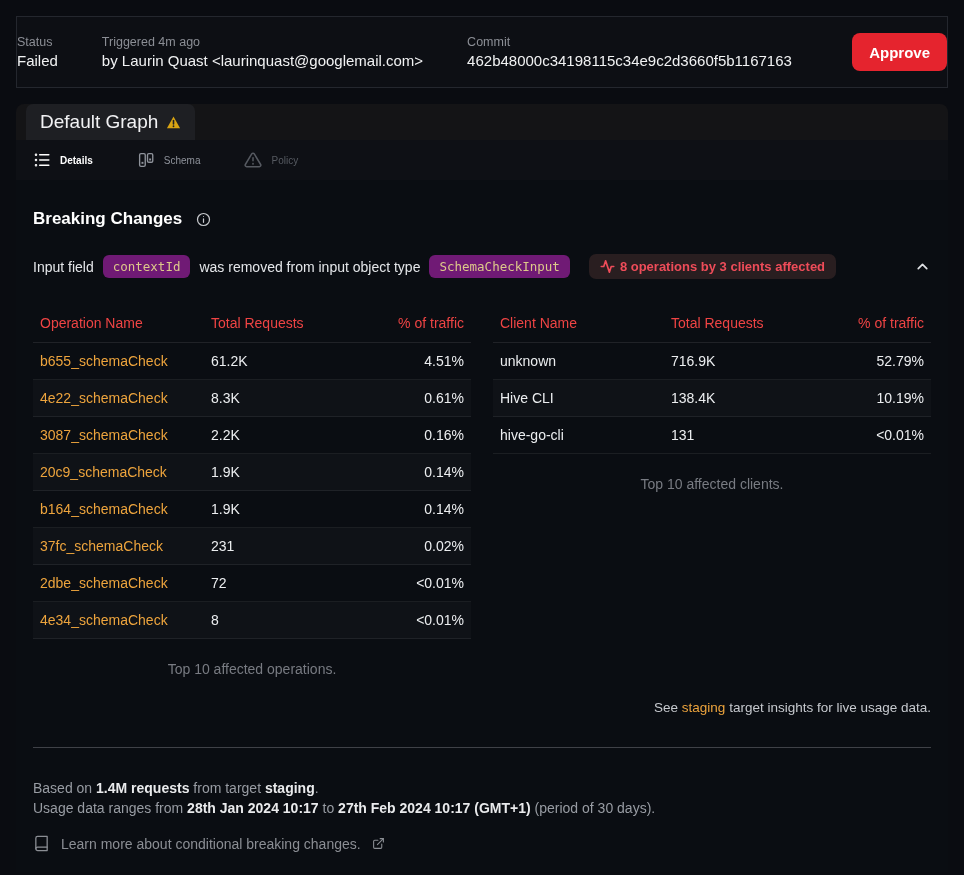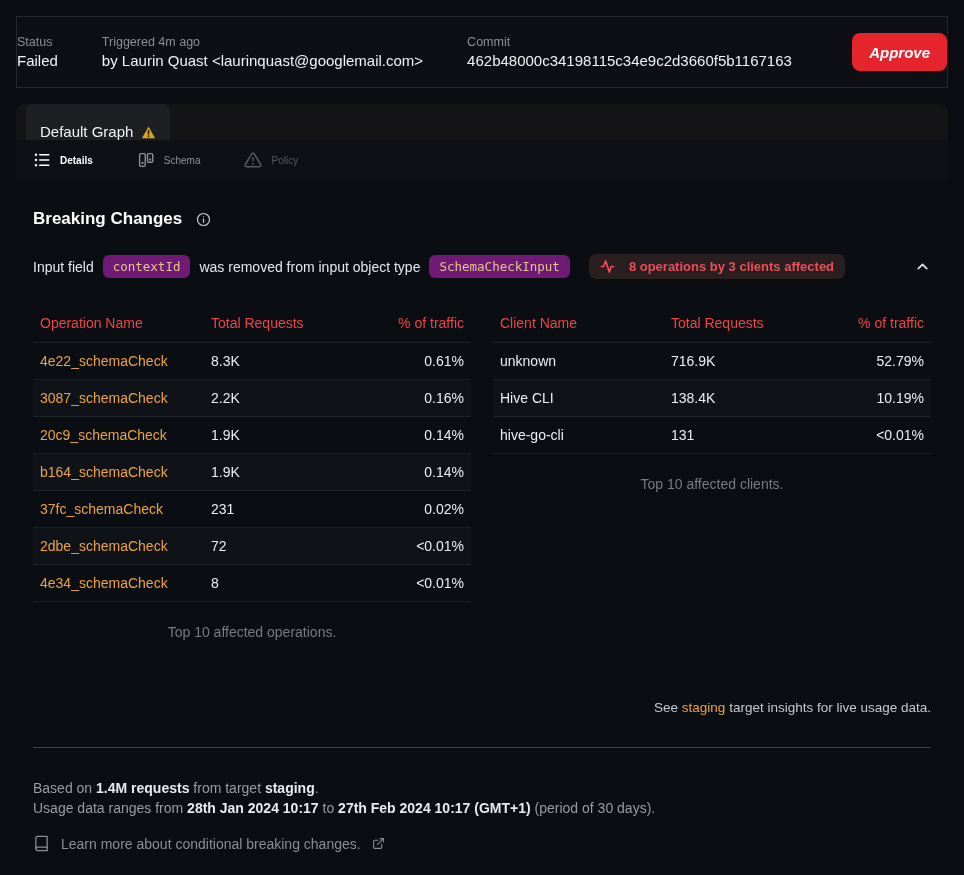--- a/index.html
+++ b/index.html
@@ -34,42 +34,41 @@
     background:#e5242e;
     color:#fff;
     border:none;
     border-radius:8px;
     height:38px;
     padding:0 17px;
     font-size:15px;
     font-weight:700;
     font-family:inherit;
     cursor:pointer;
-    font-style:italic;
   }
 
   
   .main-card { margin:16px 16px 0 16px; }
   .tab-band {
     background:#141416;
     border-radius:8px 8px 0 0;
     height:36px;
     display:flex;
     align-items:flex-end;
     padding-left:10px;
   }
   .graph-tab {
     background:#1e1f23;
     height:36px;
     border-radius:7px 7px 0 0;
     display:inline-flex;
-    align-items:flex-end;
+    align-items:center;
     gap:8px;
     padding:0 14px;
-    font-size:15px;
+    font-size:19px;
     color:#f2f2f4;
     cursor:pointer;
   }
   .nav-row {
     background:#0e1015;
     height:40px;
     display:flex;
     align-items:center;
     padding:0 17px;
     gap:44px;
@@ -104,21 +103,21 @@
     margin:0 9px;
     white-space:nowrap;
   }
   .affected-badge {
     margin-left:10px;
     background:#291e20;
     border-radius:7px;
     padding:5px 11px;
     display:inline-flex;
     align-items:center;
-    gap:14px;
+    gap:5px;
     color:#ee4c59;
     font-size:13px;
     font-weight:600;
     white-space:nowrap;
   }
   .chev { margin-left:auto; display:flex; align-items:center; }
 
   
   .tables-row { display:flex; gap:22px; margin-top:24px; min-height:412px; }
   .tcol { flex:1; display:flex; flex-direction:column; }
@@ -259,20 +258,25 @@
 
     <div class="tables-row">
 
       <div class="tcol">
         <div class="trow head">
           <span class="c1">Operation Name</span>
           <span class="c2">Total Requests</span>
           <span class="c3">% of traffic</span>
         </div>
         <div class="trow data">
+          <span class="c1"><a class="op-link">b655_schemaCheck</a></span>
+          <span class="c2">61.2K</span>
+          <span class="c3">4.51%</span>
+        </div>
+        <div class="trow data">
           <span class="c1"><a class="op-link">4e22_schemaCheck</a></span>
           <span class="c2">8.3K</span>
           <span class="c3">0.61%</span>
         </div>
         <div class="trow data">
           <span class="c1"><a class="op-link">3087_schemaCheck</a></span>
           <span class="c2">2.2K</span>
           <span class="c3">0.16%</span>
         </div>
         <div class="trow data">

